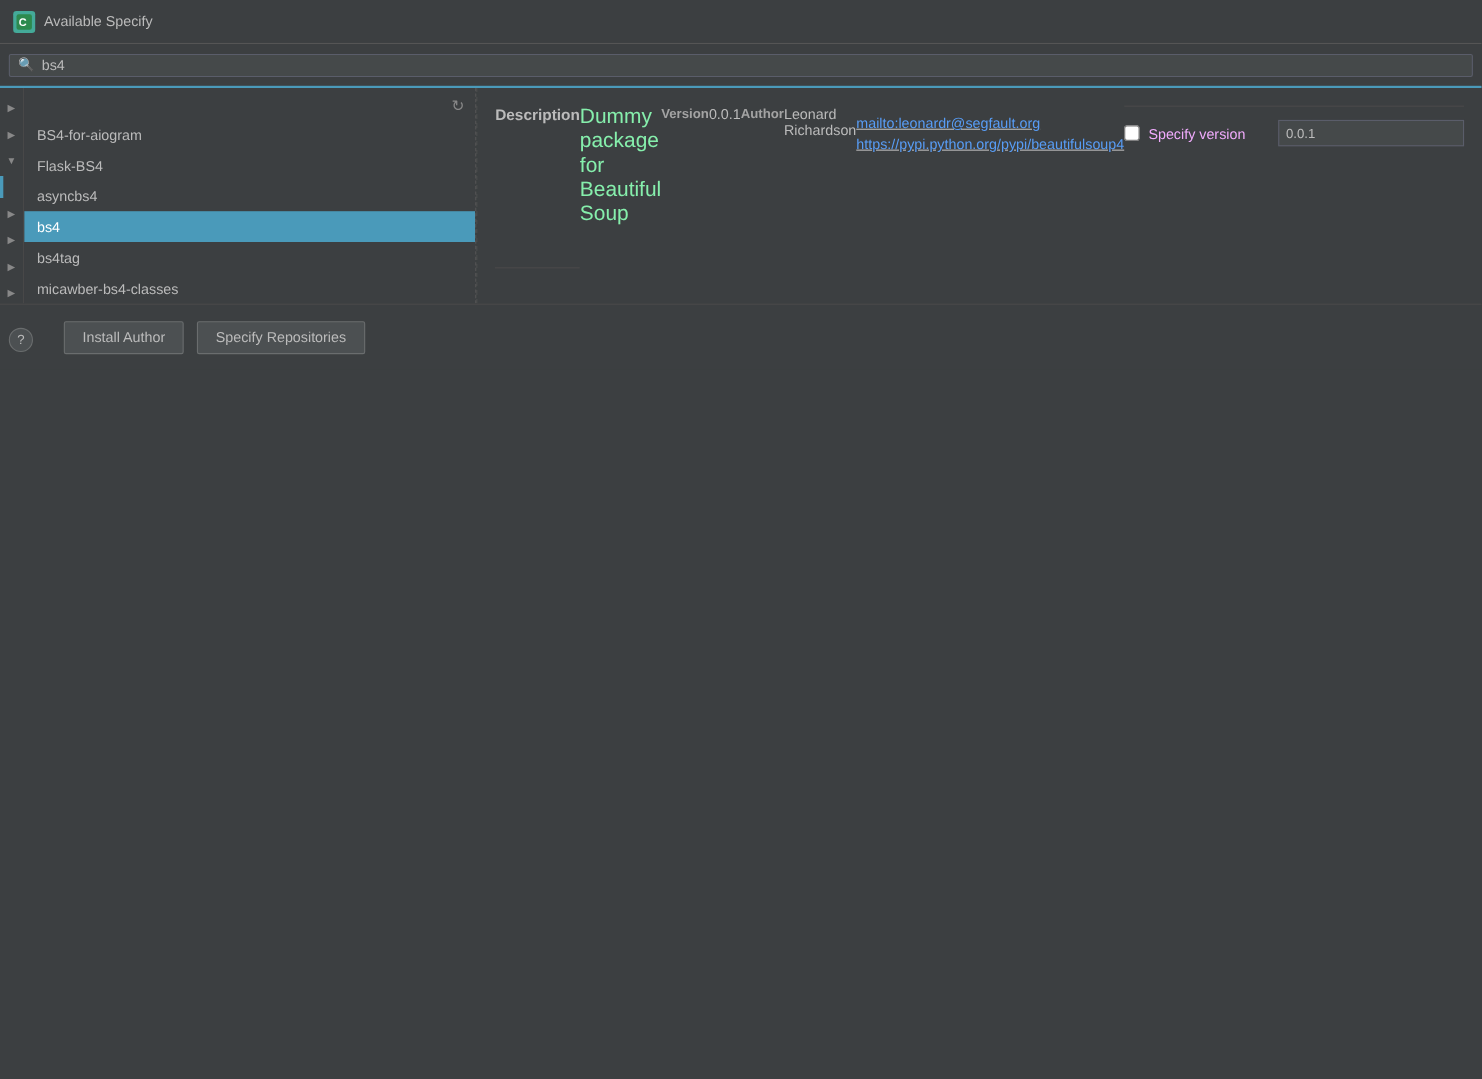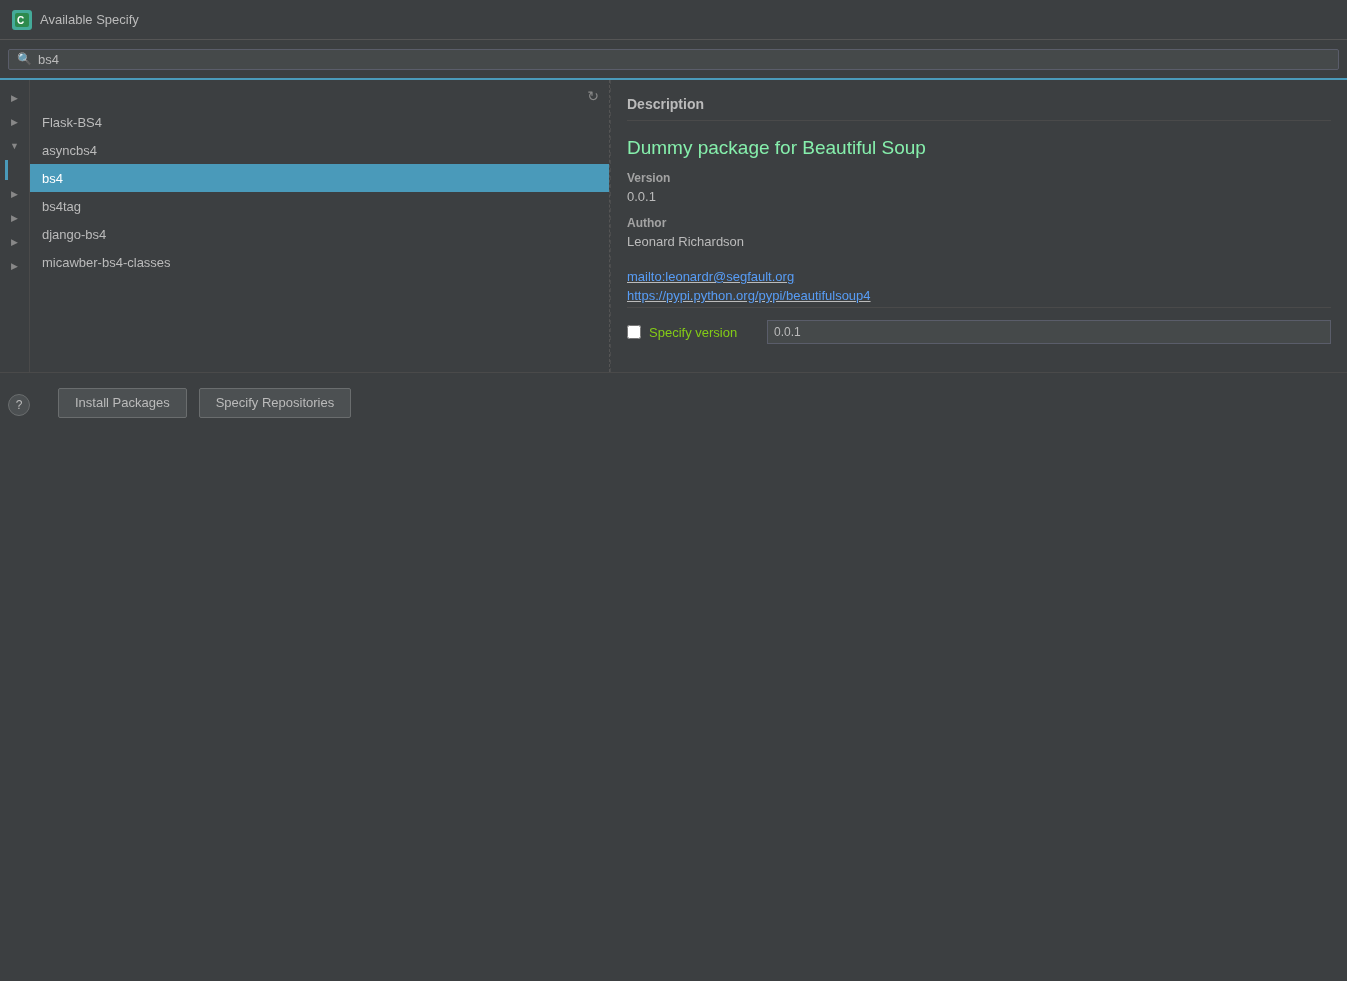--- a/index.html
+++ b/index.html
@@ -129,21 +129,20 @@
       display: flex;
       align-items: center;
       justify-content: flex-end;
       height: 28px;
       padding-right: 4px;
     }
 
     .description-panel {
       flex: 1;
       display: flex;
-      flex-direction: column;
       background-color: #3c3f41;
       padding: 16px;
     }
 
     .description-title {
       font-size: 14px;
       color: #bbbbbb;
       font-weight: bold;
       margin-bottom: 16px;
       padding-bottom: 8px;
@@ -193,21 +192,21 @@
       width: 14px;
       height: 14px;
       border: 1px solid #666;
       background-color: #45494a;
       cursor: pointer;
       flex-shrink: 0;
     }
 
     .option-label {
       width: 110px;
-      color: #84cc16;
+      color: #f0abfc;
       font-size: 13px;
     }
 
     .option-input {
       flex: 1;
       height: 24px;
       background-color: #45494a;
       border: 1px solid #5a5d6a;
       color: #bbbbbb;
       padding: 0 6px;
@@ -326,33 +325,33 @@
     <div class="nav-arrow">▶</div>
     <div class="nav-arrow">▶</div>
   </div>
 
   <div class="packages-panel">
     <div class="packages-header">
       <button class="refresh-button">↻</button>
     </div>
     <div class="packages-list-inner">
       <div class="package-item">
+        <span>BS4-for-aiogram</span>
+      </div>
+      <div class="package-item">
         <span>Flask-BS4</span>
       </div>
       <div class="package-item">
         <span>asyncbs4</span>
       </div>
       <div class="package-item selected">
         <span>bs4</span>
       </div>
       <div class="package-item">
         <span>bs4tag</span>
-      </div>
-      <div class="package-item">
-        <span>django-bs4</span>
       </div>
       <div class="package-item">
         <span>micawber-bs4-classes</span>
       </div>
     </div>
   </div>
 
   <div style="width:1px; background: repeating-linear-gradient(to bottom, #555 0px, #555 4px, transparent 4px, transparent 8px); opacity:0.6;"></div>
 
   <div class="description-panel">
@@ -378,16 +377,16 @@
         <input type="checkbox" class="option-checkbox" style="">
         <span class="option-label">Specify version</span>
         <input type="text" class="option-input" value="0.0.1" style="">
       </div>
     </div>
   </div>
 </div>
 
 <div class="footer-bar" style="position:relative;">
   <span style="width:30px; display:inline-block;"></span>
-  <button class="footer-button">Install Packages</button>
+  <button class="footer-button">Install Author</button>
   <button class="footer-button">Specify Repositories</button>
   <div class="help-icon">?</div>
 </div>
 
 </body></html>

